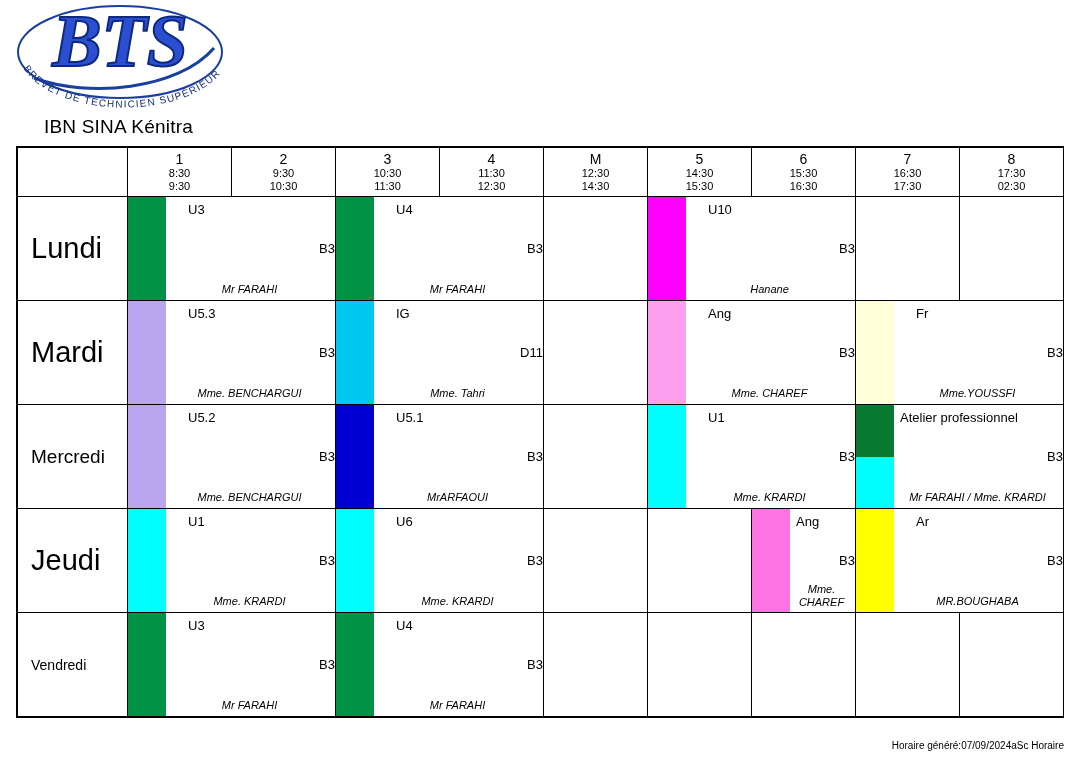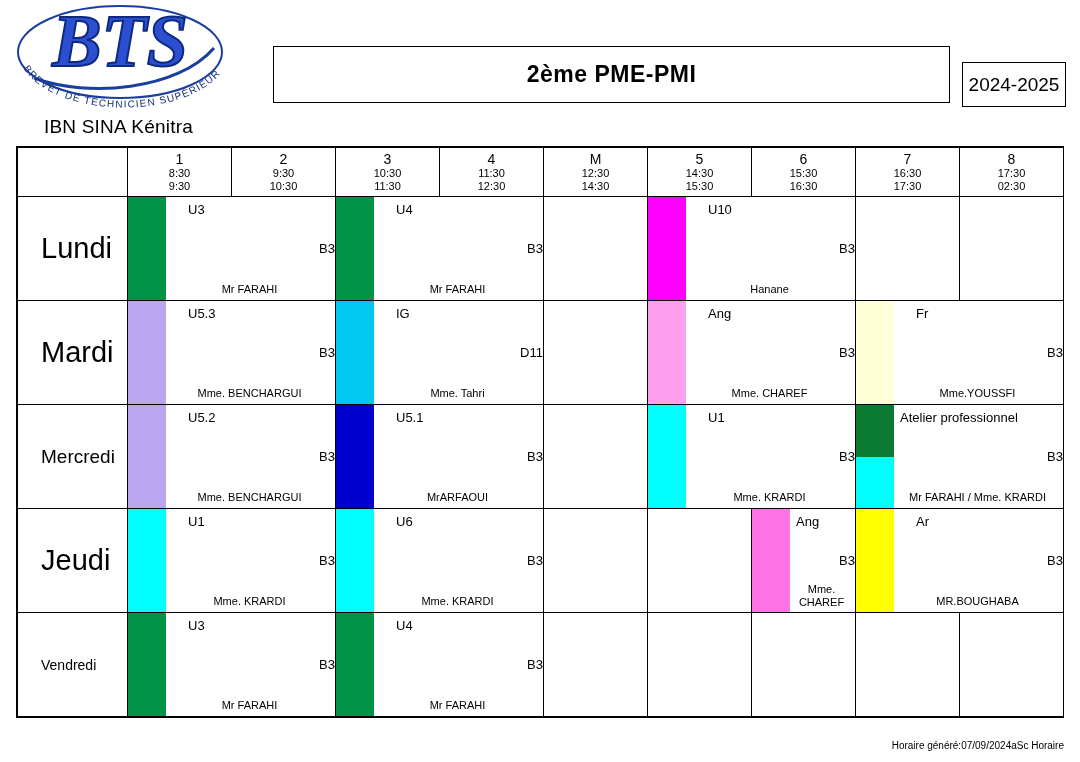--- a/index.html
+++ b/index.html
@@ -63,21 +63,21 @@
   }
   thead th .num{font-size:14px;line-height:16px;}
   thead th .t1{font-size:11px;line-height:13px;}
   thead th .t2{font-size:11px;line-height:13px;}
   col.daycol{width:110px;}
   col.pcol{width:104px;}
 
   .daycell{
     text-align:left;
     vertical-align:middle;
-    padding-left:23px;
+    padding-left:13px;
     white-space:nowrap;
   }
   .day-big{font-size:29px;}
   .day-mid{font-size:19px;}
   .day-small{font-size:14px;}
 
   .row{height:103px;}
 
   
   .cell{position:relative;height:103px;}
@@ -88,21 +88,21 @@
   .stripe.half-bot{top:50%;height:50%;}
   .code{
     position:absolute;left:60px;top:5px;font-size:13px;
   }
   .code.wide{left:44px;right:4px;}
   .room{
     position:absolute;right:0;top:44px;font-size:13px;
   }
   .teacher{
     position:absolute;left:40px;right:4px;bottom:5px;
-    font-size:11px;text-align:center;
+    font-size:11px;text-align:center;font-style:italic;
   }
   .teacher.two{bottom:3px;line-height:13px;}
   .empty{height:103px;}
 
   
   .footer{
     position:absolute;left:16px;top:740px;width:1048px;
     display:flex;justify-content:flex-end;
     font-size:10px;
   }
@@ -125,27 +125,21 @@
       <path d="M 26,76 C 80,96 170,88 206,46" fill="none" stroke="#1b3fa0" stroke-width="3"></path>
 
       <text font-family="'Liberation Sans',sans-serif" font-size="10" fill="#14307a" letter-spacing="1.2">
         <textPath href="#arcpath" startOffset="4%">BREVET DE TECHNICIEN SUPÉRIEUR</textPath>
       </text>
     </svg>
   </div>
 
   <div class="school-name">IBN SINA Kénitra</div>
 
-  <div class="title-box">
-    <span class="t">2ème  PME-PMI</span>
-  </div>
-
-  <div class="year-box">
-    <span>2024-2025</span>
-  </div>
+
 </div>
 
 <div class="grid">
   <table>
     <colgroup>
       <col class="daycol">
       <col class="pcol">
         <col class="pcol">
         <col class="pcol">
         <col class="pcol">

